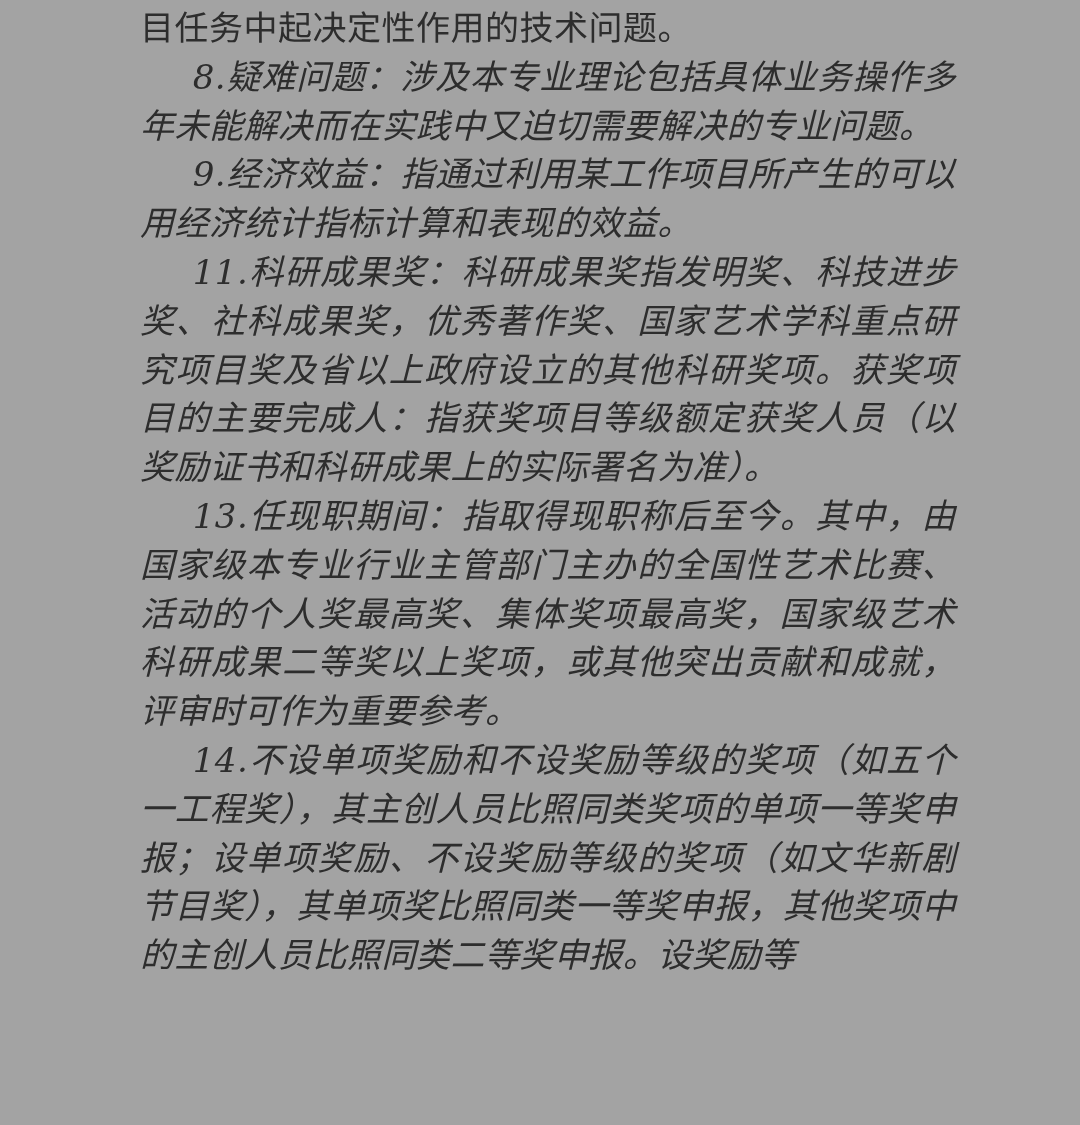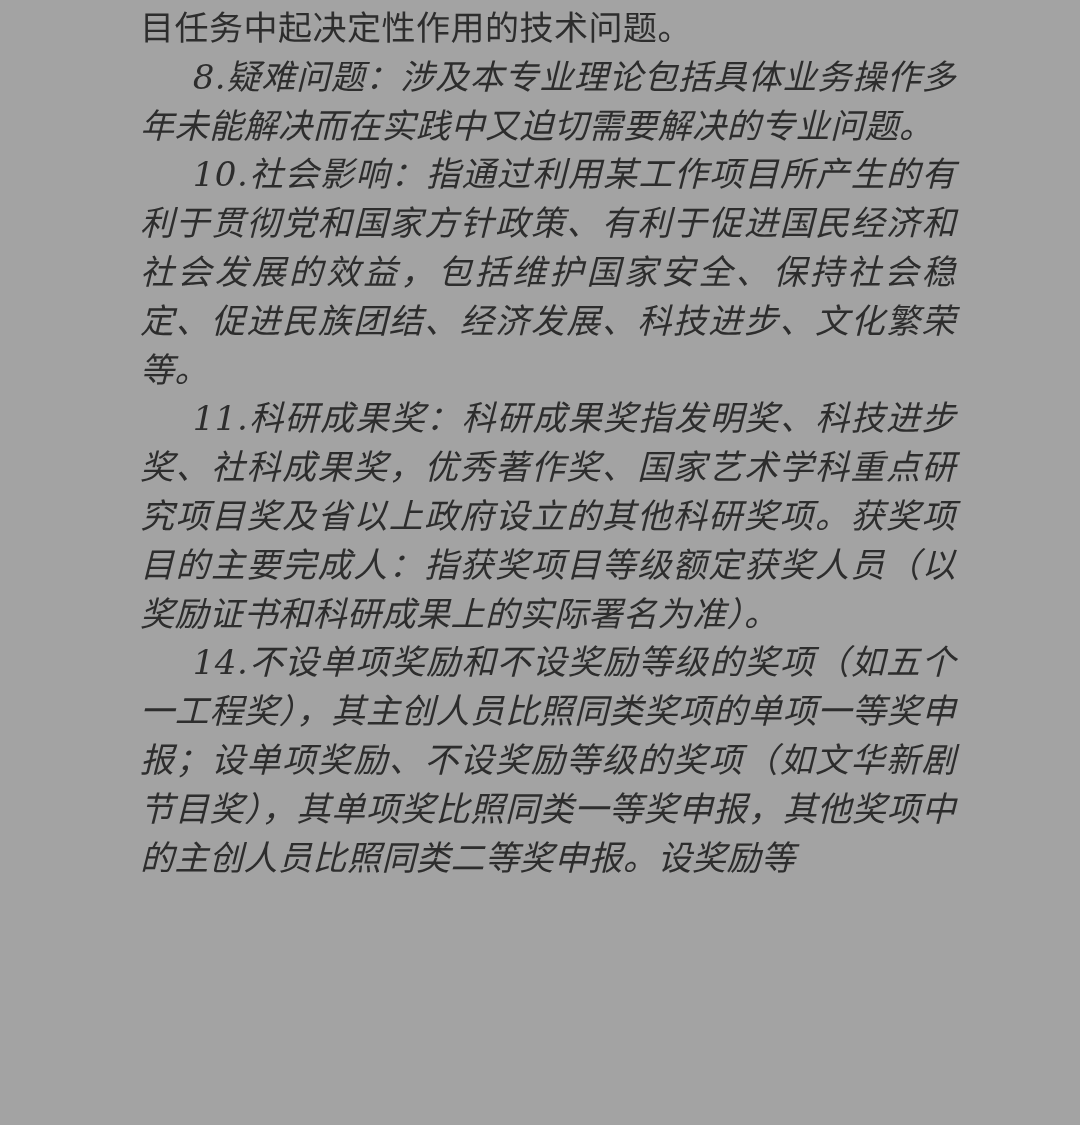--- a/index.html
+++ b/index.html
@@ -34,17 +34,18 @@
       font-style: italic;
     }
   </style>
 </head>
 <body>
 
 <div class="page">
   <div class="doc-text">
     <p>目任务中起决定性作用的技术问题。</p>
     <p class="indent">8.疑难问题：涉及本专业理论包括具体业务操作多年未能解决而在实践中又迫切需要解决的专业问题。</p>
-    <p class="indent">10.社会影响：指通过利用某工作项目所产生的有利于贯彻党和国家方针政策、有利于促进国民经济和社会发展的效益，包括维护国家安全、保持社会稳定、促进民族团结、经济发展、科技进步、文化繁荣等。</p>
+    <p class="indent">9.经济效益：指通过利用某工作项目所产生的可以用经济统计指标计算和表现的效益。</p>
     <p class="indent">11.科研成果奖：科研成果奖指发明奖、科技进步奖、社科成果奖，优秀著作奖、国家艺术学科重点研究项目奖及省以上政府设立的其他科研奖项。获奖项目的主要完成人：指获奖项目等级额定获奖人员（以奖励证书和科研成果上的实际署名为准）。</p>
+    <p class="indent">13.任现职期间：指取得现职称后至今。其中，由国家级本专业行业主管部门主办的全国性艺术比赛、活动的个人奖最高奖、集体奖项最高奖，国家级艺术科研成果二等奖以上奖项，或其他突出贡献和成就，评审时可作为重要参考。</p>
     <p class="indent">14.不设单项奖励和不设奖励等级的奖项（如五个一工程奖），其主创人员比照同类奖项的单项一等奖申报；设单项奖励、不设奖励等级的奖项（如文华新剧节目奖），其单项奖比照同类一等奖申报，其他奖项中的主创人员比照同类二等奖申报。设奖励等</p>
   </div>
 </div>
 
 </body></html>

